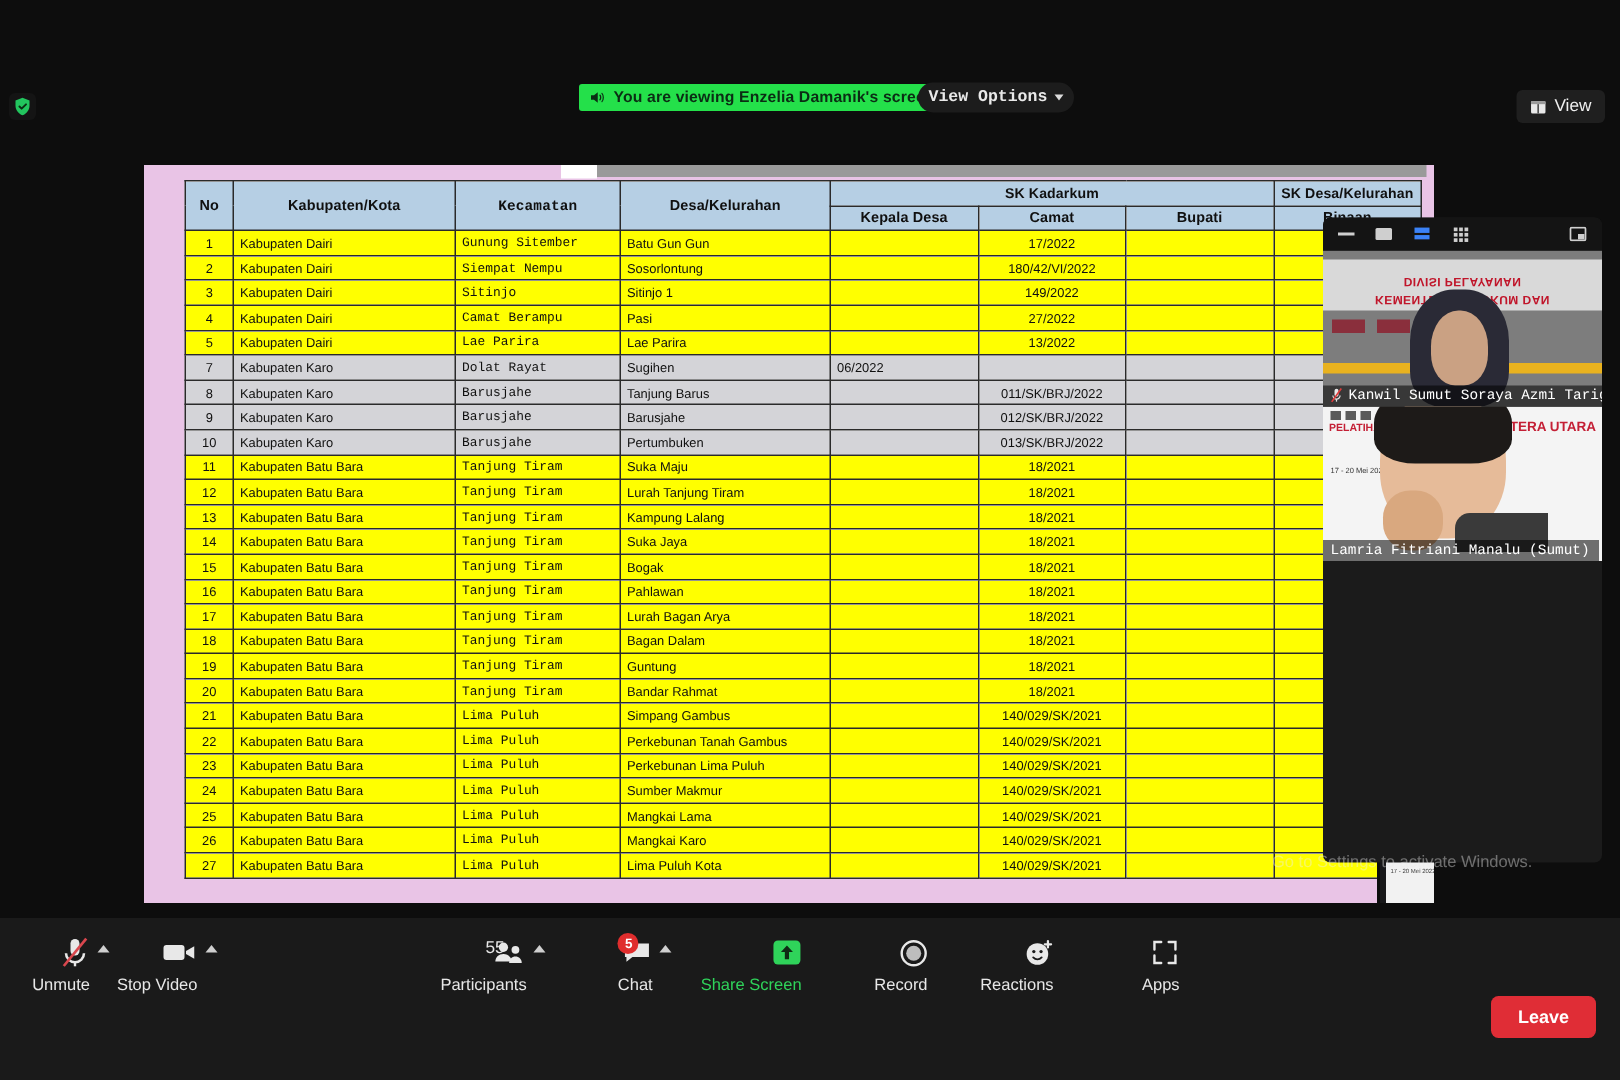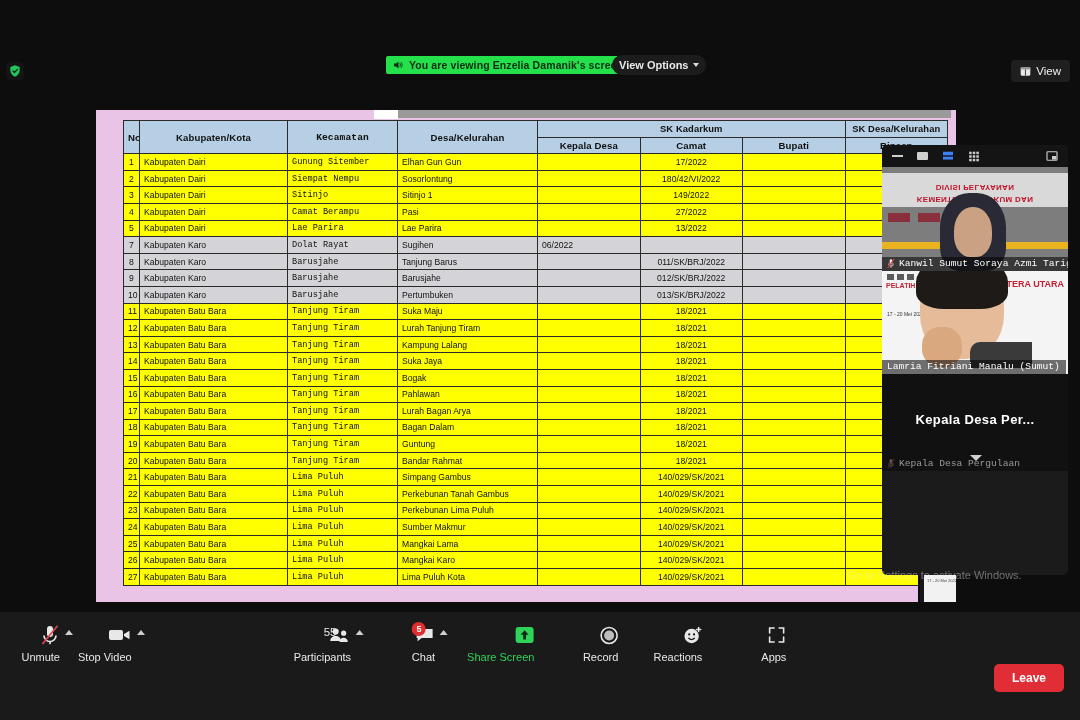--- a/index.html
+++ b/index.html
@@ -46,20 +46,21 @@
     white-space: nowrap; letter-spacing: .1px;
   }
   .viewoptions {
     position: absolute; left: 612px; top: 55px;
     height: 20px;
     display: flex; align-items: center; gap: 5px;
     padding: 0 7px;
     color: #e9e9e9; font-size: 11px; font-weight: bold;
     background: #1c1c1c; border-radius: 10px;
     white-space: nowrap;
+    font-family: Liberation Mono, monospace;
   }
   .caret-d { width: 0; height: 0; border-left: 3.5px solid transparent;
              border-right: 3.5px solid transparent; border-top: 4px solid #dcdcdc; }
 
   .viewbtn {
     position: absolute; right: 10px; top: 60px;
     height: 22px; display: flex; align-items: center; gap: 5px;
     padding: 0 9px; border-radius: 4px;
     background: #1f1f1f; color: #efefef; font-size: 11.5px;
   }
@@ -102,21 +103,21 @@
   .sheet thead th {
     background: #b6cfe4;
     text-align: center;
     font-weight: bold;
     font-size: 9.6px;
     letter-spacing: .1px;
   }
   .sheet thead th.grp { font-size: 9.4px; text-align: center; }
   .r-yellow td { background: #ffff00; }
   .r-gray   td { background: #d4d4d8; }
-  .c-no   { text-align: center; font-weight: bold; width: 16px; }
+  .c-no   { text-align: center; font-weight: bold; width: 32px; }
   .c-kab  { width: 148px; font-weight: bold; }
   .c-kec  { width: 110px; font-family: Liberation Mono, monospace; }
   .c-desa { width: 140px; }
   .c-kd   { width: 92px;  }
   .c-cam  { width: 112px; text-align: center; }
   .c-bup  { width: 112px; text-align: center; }
   .c-bin  { width: 83px;  text-align: center; }
   .r-yellow .c-kab, .r-gray .c-kab { font-weight: normal; }
 
   
@@ -345,21 +346,21 @@
             <th class="c-cam">Camat</th>
             <th class="c-bup">Bupati</th>
             <th class="c-bin">Binaan</th>
           </tr>
         </thead>
         <tbody id="sheet-body">
             <tr class="r-yellow">
               <td class="c-no">1</td>
               <td class="c-kab">Kabupaten Dairi</td>
               <td class="c-kec">Gunung Sitember</td>
-              <td class="c-desa">Elhan Gun Gun</td>
+              <td class="c-desa">Batu Gun Gun</td>
               <td class="c-kd"></td>
               <td class="c-cam">17/2022</td>
               <td class="c-bup"></td>
               <td class="c-bin"></td>
             </tr>
             <tr class="r-yellow">
               <td class="c-no">2</td>
               <td class="c-kab">Kabupaten Dairi</td>
               <td class="c-kec">Siempat Nempu</td>
               <td class="c-desa">Sosorlontung</td>
@@ -698,33 +699,20 @@
         <div class="hair"></div>
         <div class="hand"></div>
         <div class="shldr"></div>
       </div>
       <div class="name">
         <span>Lamria Fitriani Manalu (Sumut)</span>
       </div>
     </div>
 
 
-    <div class="tile tile-4">
-      <div class="bigname">Kepala Desa Per...</div>
-      <div class="chev"></div>
-      <div class="name">
-        <svg class="mic-muted" viewBox="0 0 12 16" style="opacity:.55">
-          <rect x="4" y="1.5" width="4" height="8" rx="2" fill="#9a9a9a"></rect>
-          <path d="M2.4 8.2a3.6 3.6 0 0 0 7.2 0" stroke="#9a9a9a" stroke-width="1.2" fill="none"></path>
-          <rect x="5.4" y="12" width="1.2" height="2.4" fill="#9a9a9a"></rect>
-          <line x1="1.2" y1="14.6" x2="10.8" y2="1.2" stroke="#a33" stroke-width="1.6"></line>
-        </svg>
-        <span>Kepala Desa Pergulaan</span>
-      </div>
-    </div>
   </div>
 
   <div class="watermark">
     <div class="l2">Go to Settings to activate Windows.</div>
   </div>
 
   <div class="toolbar">
 
     <div class="tb-left">
       <div class="tb-item">

